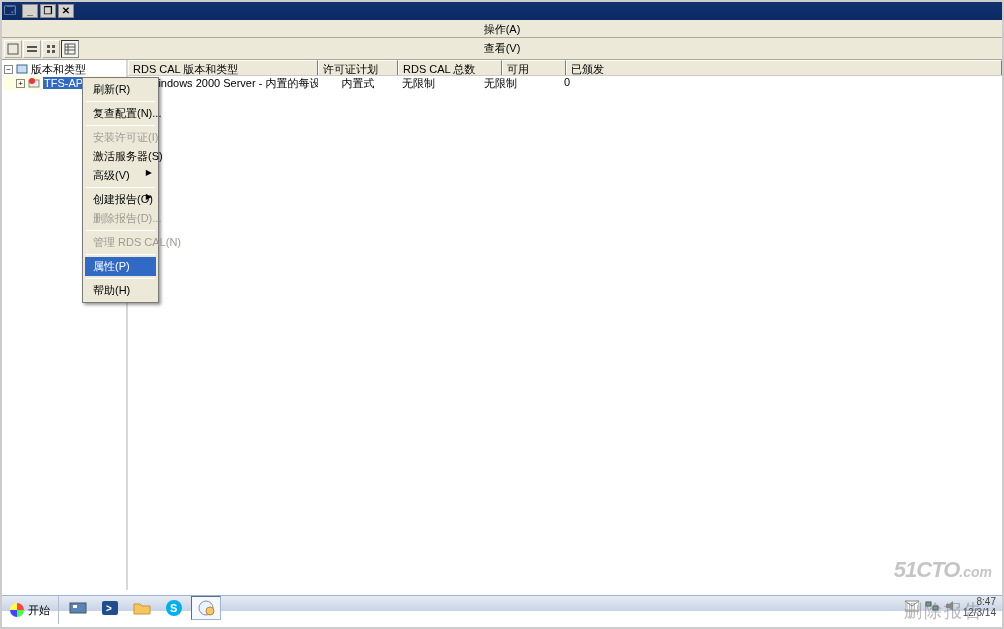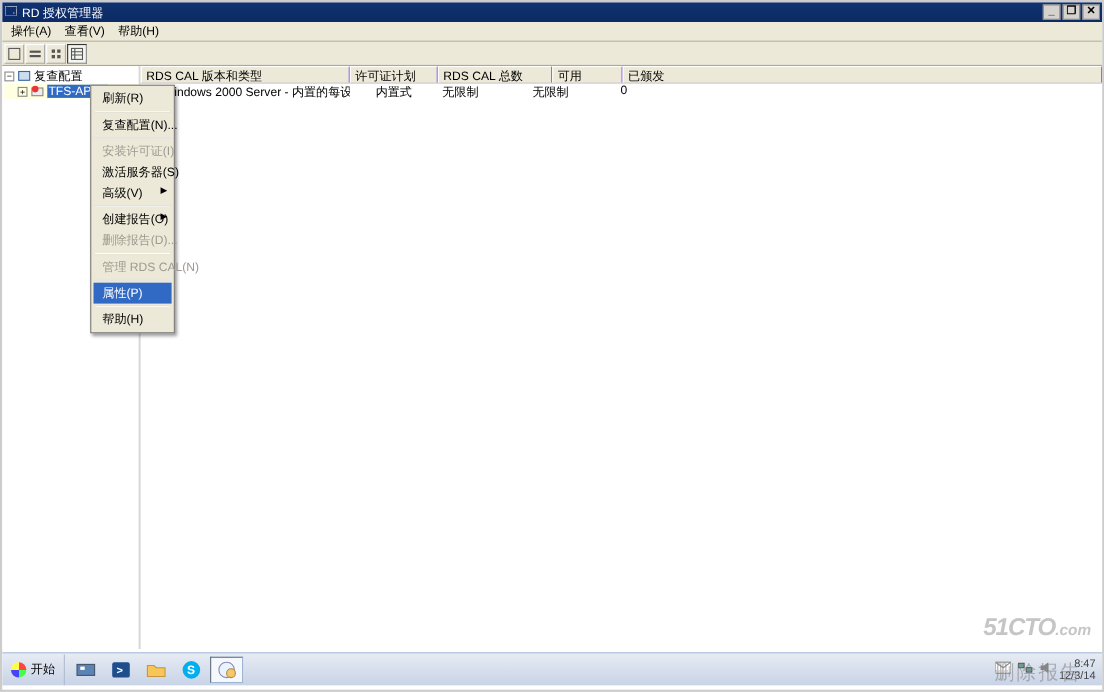--- a/index.html
+++ b/index.html
@@ -6,21 +6,21 @@
   html, body { margin:0; padding:0; font-family: "Tahoma","SimSun",sans-serif; font-size:11px; }
   body { width:1004px; height:629px; background:#fff; position:relative; overflow:hidden; border:2px solid #ccc; }
 
   
   .titlebar { height:18px; background: linear-gradient(#10326e,#0b2a66); color:#fff; display:flex; align-items:center; padding:0 2px; }
   .titlebar .icon { width:12px; height:12px; margin-right:4px; display:flex; align-items:center; justify-content:center; }
   .titlebar .title { flex:1; font-size:11px; }
   .titlebar .winbtn { width:16px; height:14px; background:#d6d3ce; border:1px solid #888; margin-left:2px; display:flex; align-items:center; justify-content:center; color:#000; font-weight:bold; font-size:10px; line-height:1; }
 
   
-  .menubar { height:18px; background:#ece9d8; display:flex; align-items:center; padding:0 2px; border-bottom:1px solid #aca899; }
+  .menubar { height:18px; background:#ece9d8; display:flex; align-items:center; padding:0 2px; border-bottom:1px solid #aca899;flex-direction:column; }
   .menubar span { padding:2px 6px; }
 
   
   .toolbar { height:22px; background:#ece9d8; display:flex; align-items:center; padding:0 2px; border-bottom:1px solid #aca899; gap:0; }
   .tbtn { width:18px; height:18px; border:1px solid transparent; display:flex; align-items:center; justify-content:center; margin-right:1px; }
   .tbtn.pressed { border:1px inset #888; background:#f5f5f0; }
   .tbtn.raised { border:1px outset #fff; background:#ece9d8; }
 
   
   .main { position:absolute; left:0; right:0; top:58px; bottom:37px; display:flex; }
@@ -39,40 +39,39 @@
 
   
   .ctxmenu { position:absolute; left:80px; top:75px; width:77px; background:#ece9d8; border:1px solid #7b7b7b; box-shadow:2px 2px 3px rgba(0,0,0,0.4); padding:2px; font-size:11px; }
   .citem { padding:2px 14px 2px 8px; white-space:nowrap; position:relative; }
   .citem.disabled { color:#9e9a91; }
   .citem.selected { background:#316ac5; color:#fff; }
   .citem.hasarrow::after { content:"▶"; position:absolute; right:4px; font-size:8px; }
   .csep { height:1px; background:#aca899; margin:2px 1px; border-bottom:1px solid #fff; }
 
   
-  .taskbar { position:absolute; left:0; right:0; bottom:4px; height:30px; background: linear-gradient(#e7ecf4,#c8d3e6); border-top:1px solid #9db4d4; display:flex; align-items:center; }
+  .taskbar { position:absolute; left:0; right:0; bottom:16px; height:16px; background: linear-gradient(#e7ecf4,#c8d3e6); border-top:1px solid #9db4d4; display:flex; align-items:flex-start; }
   .startbtn { height:28px; padding:0 8px; display:flex; align-items:center; gap:4px; border-right:1px solid #b0bdd0; }
   .startbtn .orb { width:14px; height:14px; border-radius:50%; background:conic-gradient(#f44 0 25%, #4f4 0 50%, #44f 0 75%, #ff4 0 100%); }
   .taskicons { display:flex; align-items:center; gap:2px; padding:0 4px; }
   .ticon { width:30px; height:24px; border:1px solid transparent; display:flex; align-items:center; justify-content:center; }
   .ticon.active { background:#f5f8fd; border:1px inset #9db4d4; }
   .tray { margin-left:auto; display:flex; align-items:center; gap:6px; padding:0 6px; font-size:10px; color:#444; }
 
   
   .wm-logo { position:absolute; right:10px; bottom:44px; font-family:Arial,sans-serif; font-weight:900; font-style:italic; color:rgba(150,150,150,0.55); pointer-events:none; text-align:left; }
   .wm-logo .big { font-size:22px; letter-spacing:-1px; }
   .wm-logo .sm { font-size:14px; }
   .wm-blog { position:absolute; right:18px; bottom:4px; font-size:18px; color:rgba(130,130,130,0.55); font-family:"KaiTi","SimSun",serif; pointer-events:none; letter-spacing:2px; }
 </style>
 </head>
 <body>
 
 <div class="titlebar">
   <span class="icon">🗔</span>
-  <span class="title">RD 授权管理器</span>
   <div class="winbtn">_</div>
   <div class="winbtn">❐</div>
   <div class="winbtn">✕</div>
 </div>
 
 <div class="menubar">
   <span>操作(A)</span>
   <span>查看(V)</span>
   <span>帮助(H)</span>
 </div>
@@ -110,21 +109,21 @@
 <div class="main">
 
   <div class="tree">
     <div class="tree-row">
       <span class="sq">−</span>
       <span class="ic">
         <svg width="12" height="12">
             <rect x="1" y="2" width="10" height="8" fill="#cde" stroke="#369"></rect>
           </svg>
       </span>
-      <span>复查配置</span>
+      <span>版本和类型</span>
     </div>
     <div class="tree-row sel" style="padding-left:12px;">
       <span class="sq">+</span>
       <span class="ic">
         <svg width="12" height="12">
             <rect x="1" y="3" width="10" height="7" fill="#eee" stroke="#888"></rect>
             <circle cx="4" cy="4" r="3" fill="#e33"></circle>
           </svg>
       </span>
       <span style="background:#316ac5;color:#fff;padding:0 1px;">TFS-APP1</span>

